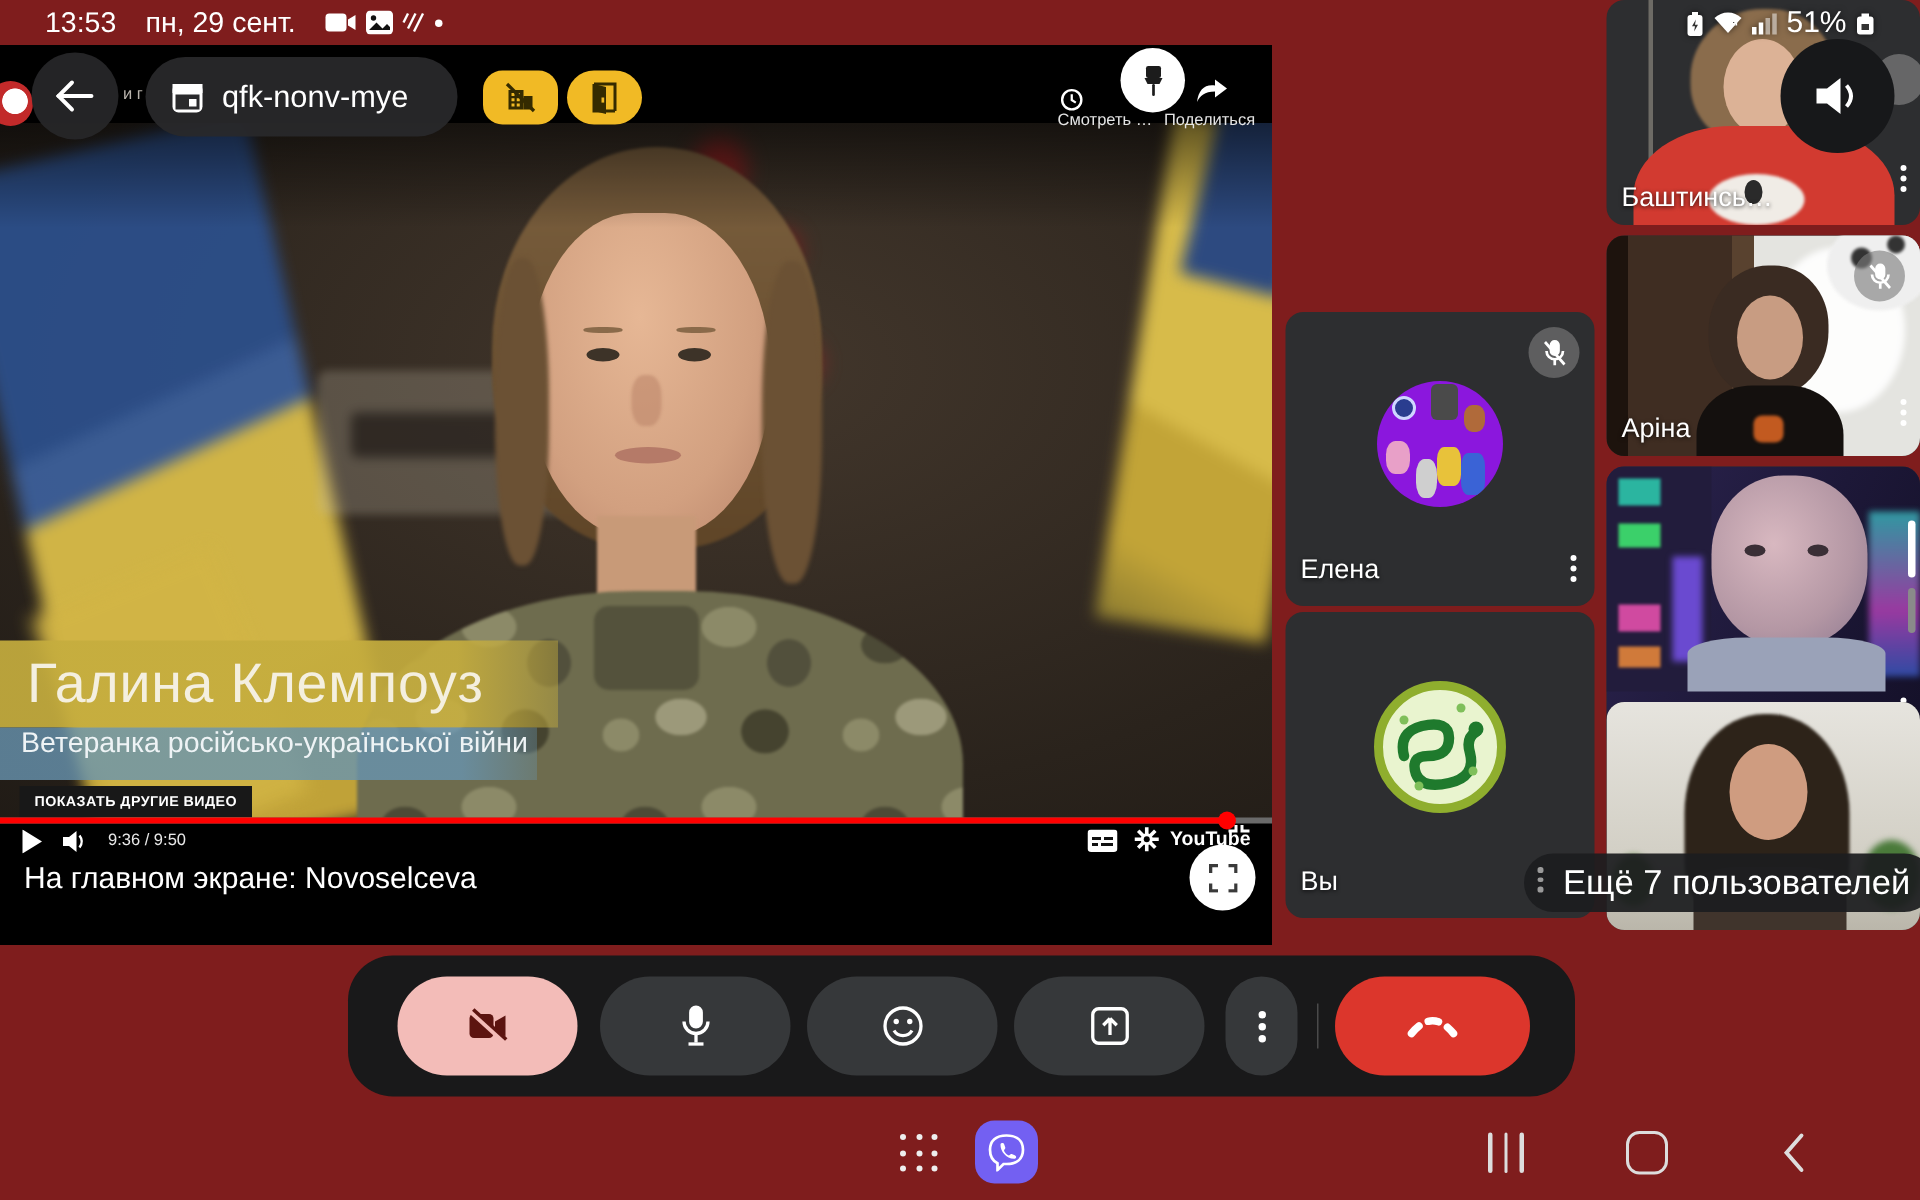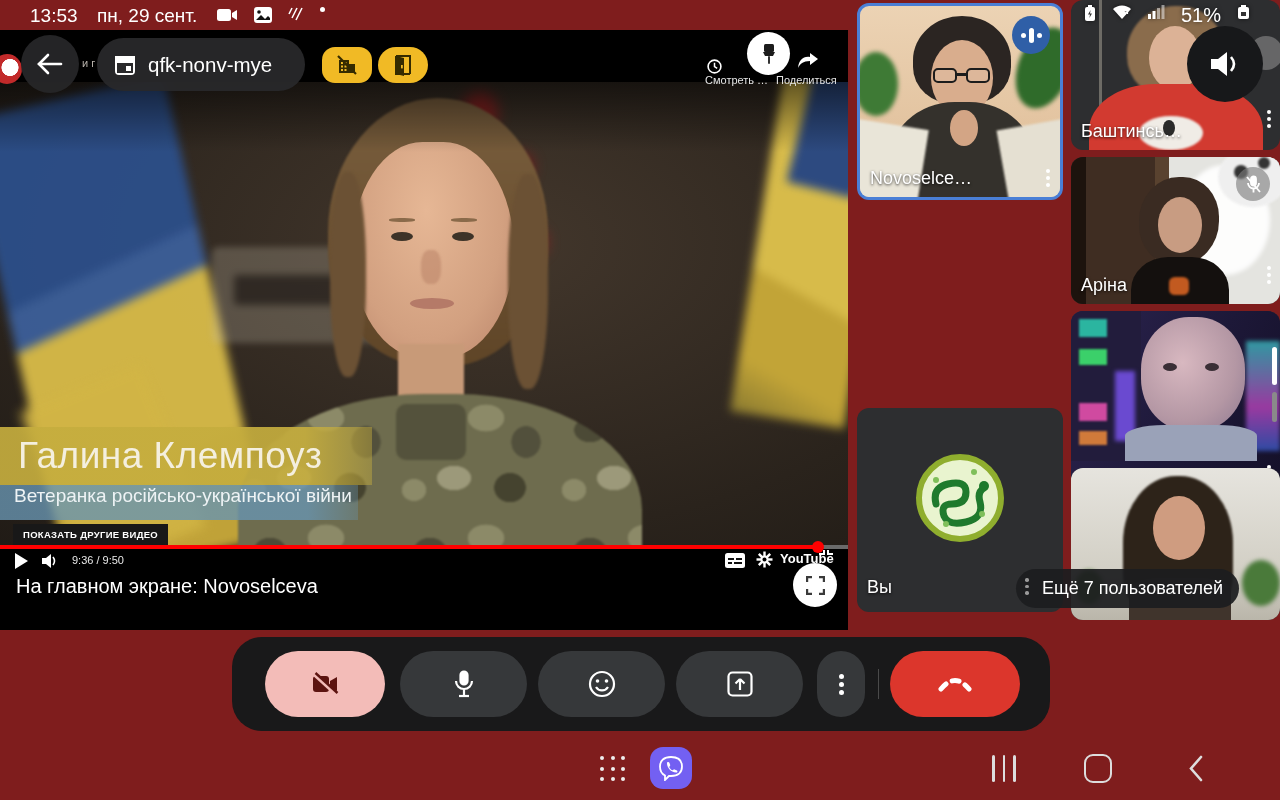--- a/index.html
+++ b/index.html
@@ -9,21 +9,21 @@
   .abs{position:absolute;}
   .txt{white-space:nowrap;}
   .dots3{display:flex;flex-direction:column;gap:3px;align-items:center;}
   .dots3 i{width:4px;height:4px;border-radius:50%;background:#fff;display:block;}
   .tile{position:absolute;border-radius:12px;overflow:hidden;background:#2d2e30;}
   .tile-label{position:absolute;left:10px;bottom:8px;font-size:18px;color:#fff;
               text-shadow:0 1px 3px rgba(0,0,0,.8);white-space:nowrap;}
   .badge{position:absolute;border-radius:50%;display:flex;align-items:center;justify-content:center;}
   .micoff{width:34px;height:34px;background:rgba(125,125,125,.62);}
   .pill-btn{position:absolute;border-radius:33px;display:flex;align-items:center;justify-content:center;}
-  .statusicons{display:flex;align-items:flex-start;gap:16px;}
+  .statusicons{display:flex;align-items:center;gap:6px;}
   .blur1{filter:blur(1px);} .blur2{filter:blur(2px);} .blur3{filter:blur(3px);}
   .blur5{filter:blur(5px);} .blur6{filter:blur(6px);}
 </style>
 </head>
 <body>
 
 <div class="screen">
 
   <div class="abs txt" style="left:30px;top:5px;font-size:19px;">13:53</div>
   <div class="abs txt" style="left:97px;top:5px;font-size:19px;">пн, 29 сент.</div>
@@ -212,45 +212,48 @@
           <path d="M3 9 H15 L13 13 H5 Z"></path>
           <rect x="8.1" y="13" width="1.8" height="8" rx="0.9"></rect>
         </g>
       </svg>
   </div>
   <svg class="abs" style="left:797px;top:52px;" width="22" height="17" viewBox="0 0 22 17">
       <path d="M13 1 L21 7 L13 13 V9 C6 9 3 12 1 16 C2 8 6 4 13 5 Z" fill="#fff"></path>
     </svg>
   <div class="abs txt" style="left:776px;top:74px;font-size:11px;color:#e4e4e4;">Поделиться</div>
 
-  <div class="tile" style="left:857px;top:3px;width:206px;height:197px;border:3px solid #4a7fd6;background:linear-gradient(180deg,#ecd3b4,#e2c29e 70%,#d8cbb8);">
-    <div class="abs blur2" style="left:-6px;top:46px;width:44px;height:64px;border-radius:50%;background:#3e7a35;"></div>
-    <div class="abs blur2" style="right:-10px;top:20px;width:52px;height:84px;border-radius:50%;background:#2f6b2a;transform:rotate(20deg);"></div>
-    <div class="abs" style="left:53px;top:10px;width:98px;height:88px;border-radius:50% 50% 42% 42%;background:#2b2522;"></div>
-    <div class="abs" style="left:71px;top:34px;width:62px;height:76px;border-radius:50%;background:#d9ad8d;"></div>
-    <div class="abs" style="left:73px;top:62px;width:24px;height:15px;border:2.5px solid #1c1c1c;border-radius:5px;background:rgba(255,255,255,.12);"></div>
-    <div class="abs" style="left:106px;top:62px;width:24px;height:15px;border:2.5px solid #1c1c1c;border-radius:5px;background:rgba(255,255,255,.12);"></div>
-    <div class="abs" style="left:96px;top:67px;width:11px;height:2.5px;background:#1c1c1c;"></div>
-    <div class="abs" style="left:28px;top:96px;width:148px;height:104px;border-radius:45% 45% 0 0/60% 60% 0 0;background:#34312c;"></div>
-    <div class="abs blur1" style="left:-10px;top:118px;width:72px;height:92px;background:#e9e5d8;transform:rotate(9deg);"></div>
-    <div class="abs blur1" style="right:-12px;top:118px;width:68px;height:92px;background:#e5e0d2;transform:rotate(-10deg);"></div>
-    <div class="abs" style="left:90px;top:104px;width:28px;height:36px;border-radius:50%;background:#d3a585;"></div>
-    <div class="badge" style="right:10px;top:10px;width:38px;height:38px;background:#2f5fa7;gap:3px;display:flex;">
-      <i style="width:5px;height:5px;border-radius:3px;background:#fff;"></i>
-        <i style="width:5px;height:15px;border-radius:3px;background:#fff;"></i>
-        <i style="width:5px;height:5px;border-radius:3px;background:#fff;"></i>
-    </div>
-    <span class="tile-label">Novoselce…</span>
-    <div class="dots3 abs" style="right:10px;bottom:10px;">
-        <i></i>
-        <i></i>
-        <i></i>
-      </div>
-  </div>
-
+
+  <div class="tile" style="left:857px;top:208px;width:206px;height:196px;">
+    <div class="abs" style="left:61px;top:46px;width:84px;height:84px;border-radius:50%;background:#8b17dd;overflow:hidden;">
+      <div class="abs" style="left:36px;top:2px;width:18px;height:24px;background:#4a4a4a;border-radius:4px;"></div>
+      <div class="abs" style="left:10px;top:10px;width:16px;height:16px;border-radius:50%;background:#2a3d8f;border:2px solid #cfd6ff;"></div>
+      <div class="abs" style="left:58px;top:16px;width:14px;height:18px;background:#b06a3a;border-radius:40%;"></div>
+      <div class="abs" style="left:6px;top:40px;width:16px;height:22px;background:#e8a0c8;border-radius:40%;"></div>
+      <div class="abs" style="left:40px;top:44px;width:16px;height:26px;background:#e8c23a;border-radius:30%;"></div>
+      <div class="abs" style="left:26px;top:52px;width:14px;height:26px;background:#cfcfcf;border-radius:40%;"></div>
+      <div class="abs" style="left:56px;top:48px;width:16px;height:28px;background:#3a63d6;border-radius:30%;"></div>
+    </div>
+    <div class="badge micoff" style="right:10px;top:10px;">
+      <svg width="17" height="19" viewBox="0 0 17 19">
+          <g stroke="#fff" stroke-width="1.8" fill="none">
+            <rect x="6" y="1.5" width="5" height="9" rx="2.5" fill="#fff"></rect>
+            <path d="M3 8 a5.5 5.5 0 0 0 11 0"></path>
+            <line x1="8.5" y1="14" x2="8.5" y2="17.5"></line>
+            <line x1="2" y1="2" x2="15" y2="17"></line>
+          </g>
+        </svg>
+    </div>
+    <span class="tile-label" style="bottom:14px;">Елена</span>
+    <div class="dots3 abs" style="right:12px;bottom:16px;">
+        <i></i>
+        <i></i>
+        <i></i>
+      </div>
+  </div>
 
   <div class="tile" style="left:857px;top:408px;width:206px;height:204px;">
     <div class="abs" style="left:59px;top:46px;width:88px;height:88px;border-radius:50%;background:#e9f4cf;border:6px solid #8fae2e;overflow:hidden;">
       <svg width="76" height="76" viewBox="0 0 76 76">
         <path d="M14 44 Q10 28 26 24 Q44 20 44 32 Q44 44 30 44 Q18 44 22 56 Q26 66 44 62 Q62 58 58 42 Q55 32 62 28" stroke="#1f7a2d" stroke-width="7" fill="none" stroke-linecap="round"></path>
         <circle cx="62" cy="26" r="5" fill="#1f7a2d"></circle>
         <circle cx="14" cy="20" r="3" fill="#7fbf5a"></circle>
           <circle cx="60" cy="54" r="3" fill="#7fbf5a"></circle>
           <circle cx="24" cy="64" r="3" fill="#7fbf5a"></circle>
           <circle cx="52" cy="12" r="3" fill="#7fbf5a"></circle>
@@ -370,21 +373,21 @@
 
   <div class="abs" style="left:1272px;top:347px;width:5px;height:38px;border-radius:3px;background:#fff;z-index:6;"></div>
   <div class="abs" style="left:1272px;top:392px;width:5px;height:30px;border-radius:3px;background:#8a8a8a;z-index:6;"></div>
 
   <div class="abs" style="left:1016px;top:569px;height:39px;border-radius:20px;background:rgba(28,29,31,.93);display:flex;align-items:center;padding:0 16px 0 26px;z-index:7;">
     <div class="dots3" style="position:absolute;left:9px;top:9px;">
         <i style="background:#9a9a9a;width:3.5px;height:3.5px;"></i>
         <i style="background:#9a9a9a;width:3.5px;height:3.5px;"></i>
         <i style="background:#9a9a9a;width:3.5px;height:3.5px;"></i>
       </div>
-    <span class="txt" style="font-size:18px;color:#fff;">Ещё 7 пользователей</span>
+    <span class="txt" style="font-size:23px;color:#fff;">Ещё 7 пользователей</span>
   </div>
 
   <div class="abs" style="left:232px;top:637px;width:818px;height:94px;border-radius:30px;background:#19191a;">
     <div class="pill-btn" style="left:33px;top:14px;width:120px;height:66px;background:#f3bcb8;">
       <svg width="28" height="24" viewBox="0 0 28 24">
           <g fill="#5c1410">
             <rect x="2" y="4" width="16" height="16" rx="3"></rect>
             <path d="M19 9 L26 5 V19 L19 15 Z"></path>
           </g>
           <line x1="3" y1="2" x2="25" y2="22" stroke="#f3bcb8" stroke-width="4"></line>

